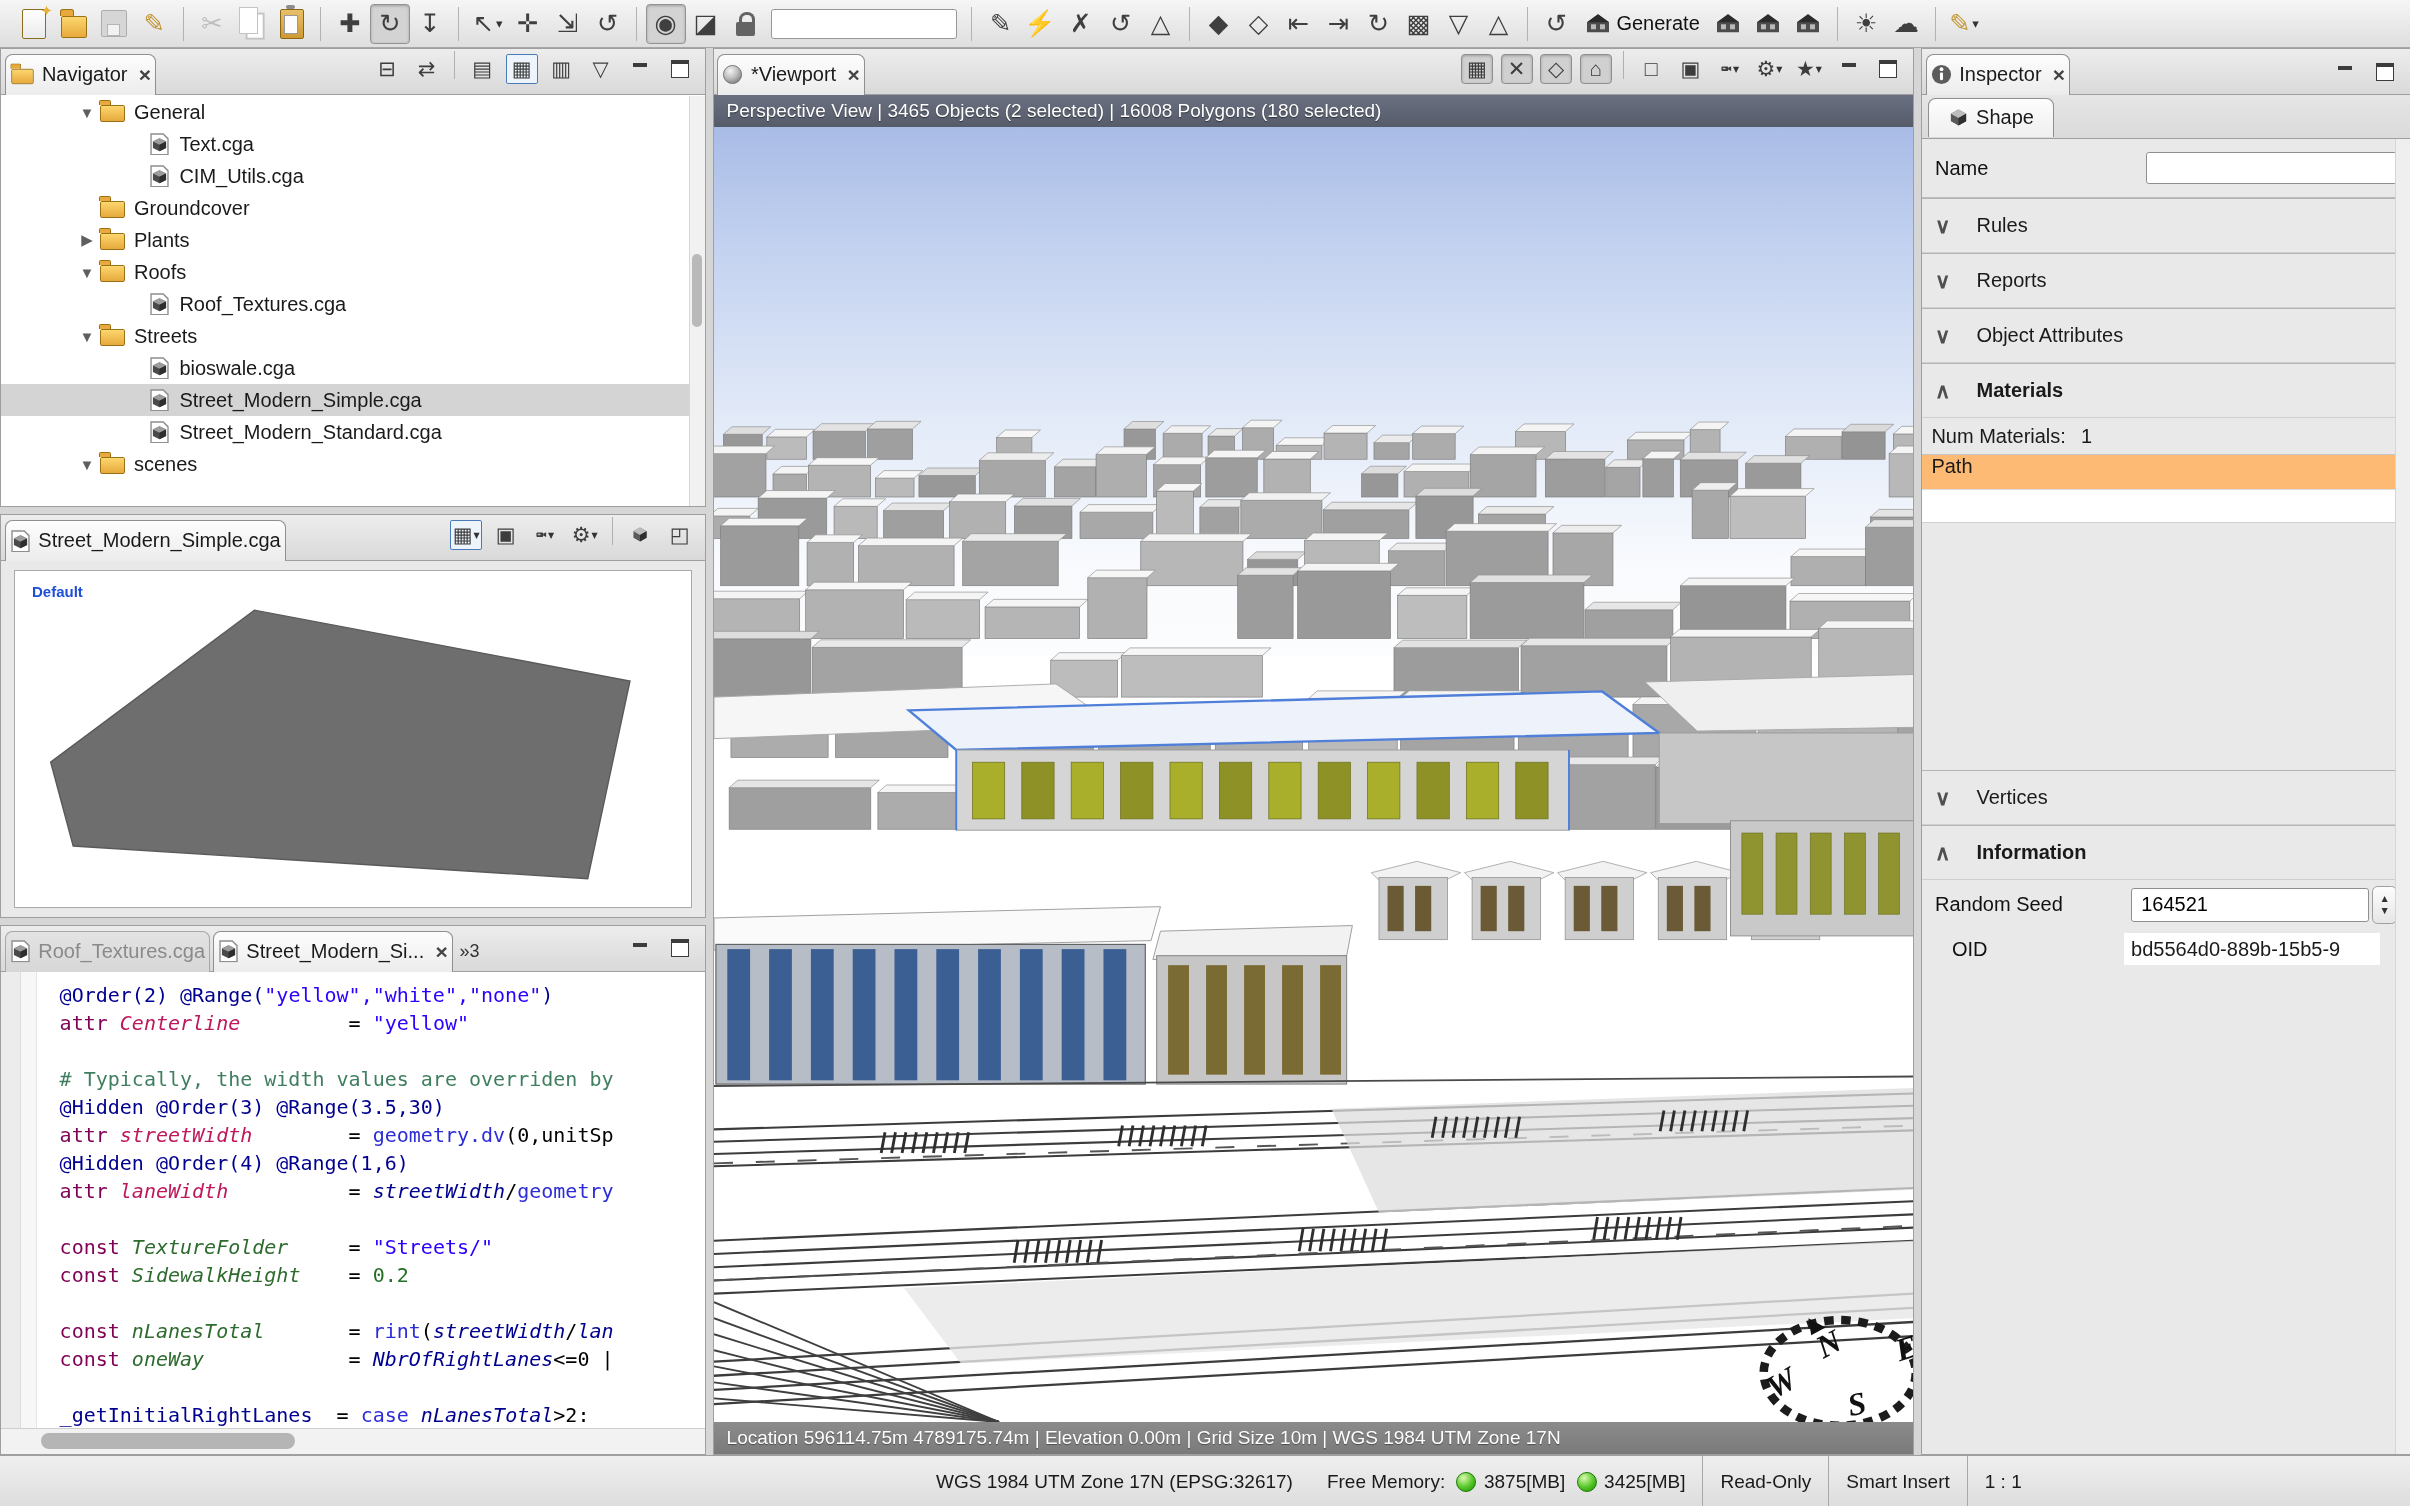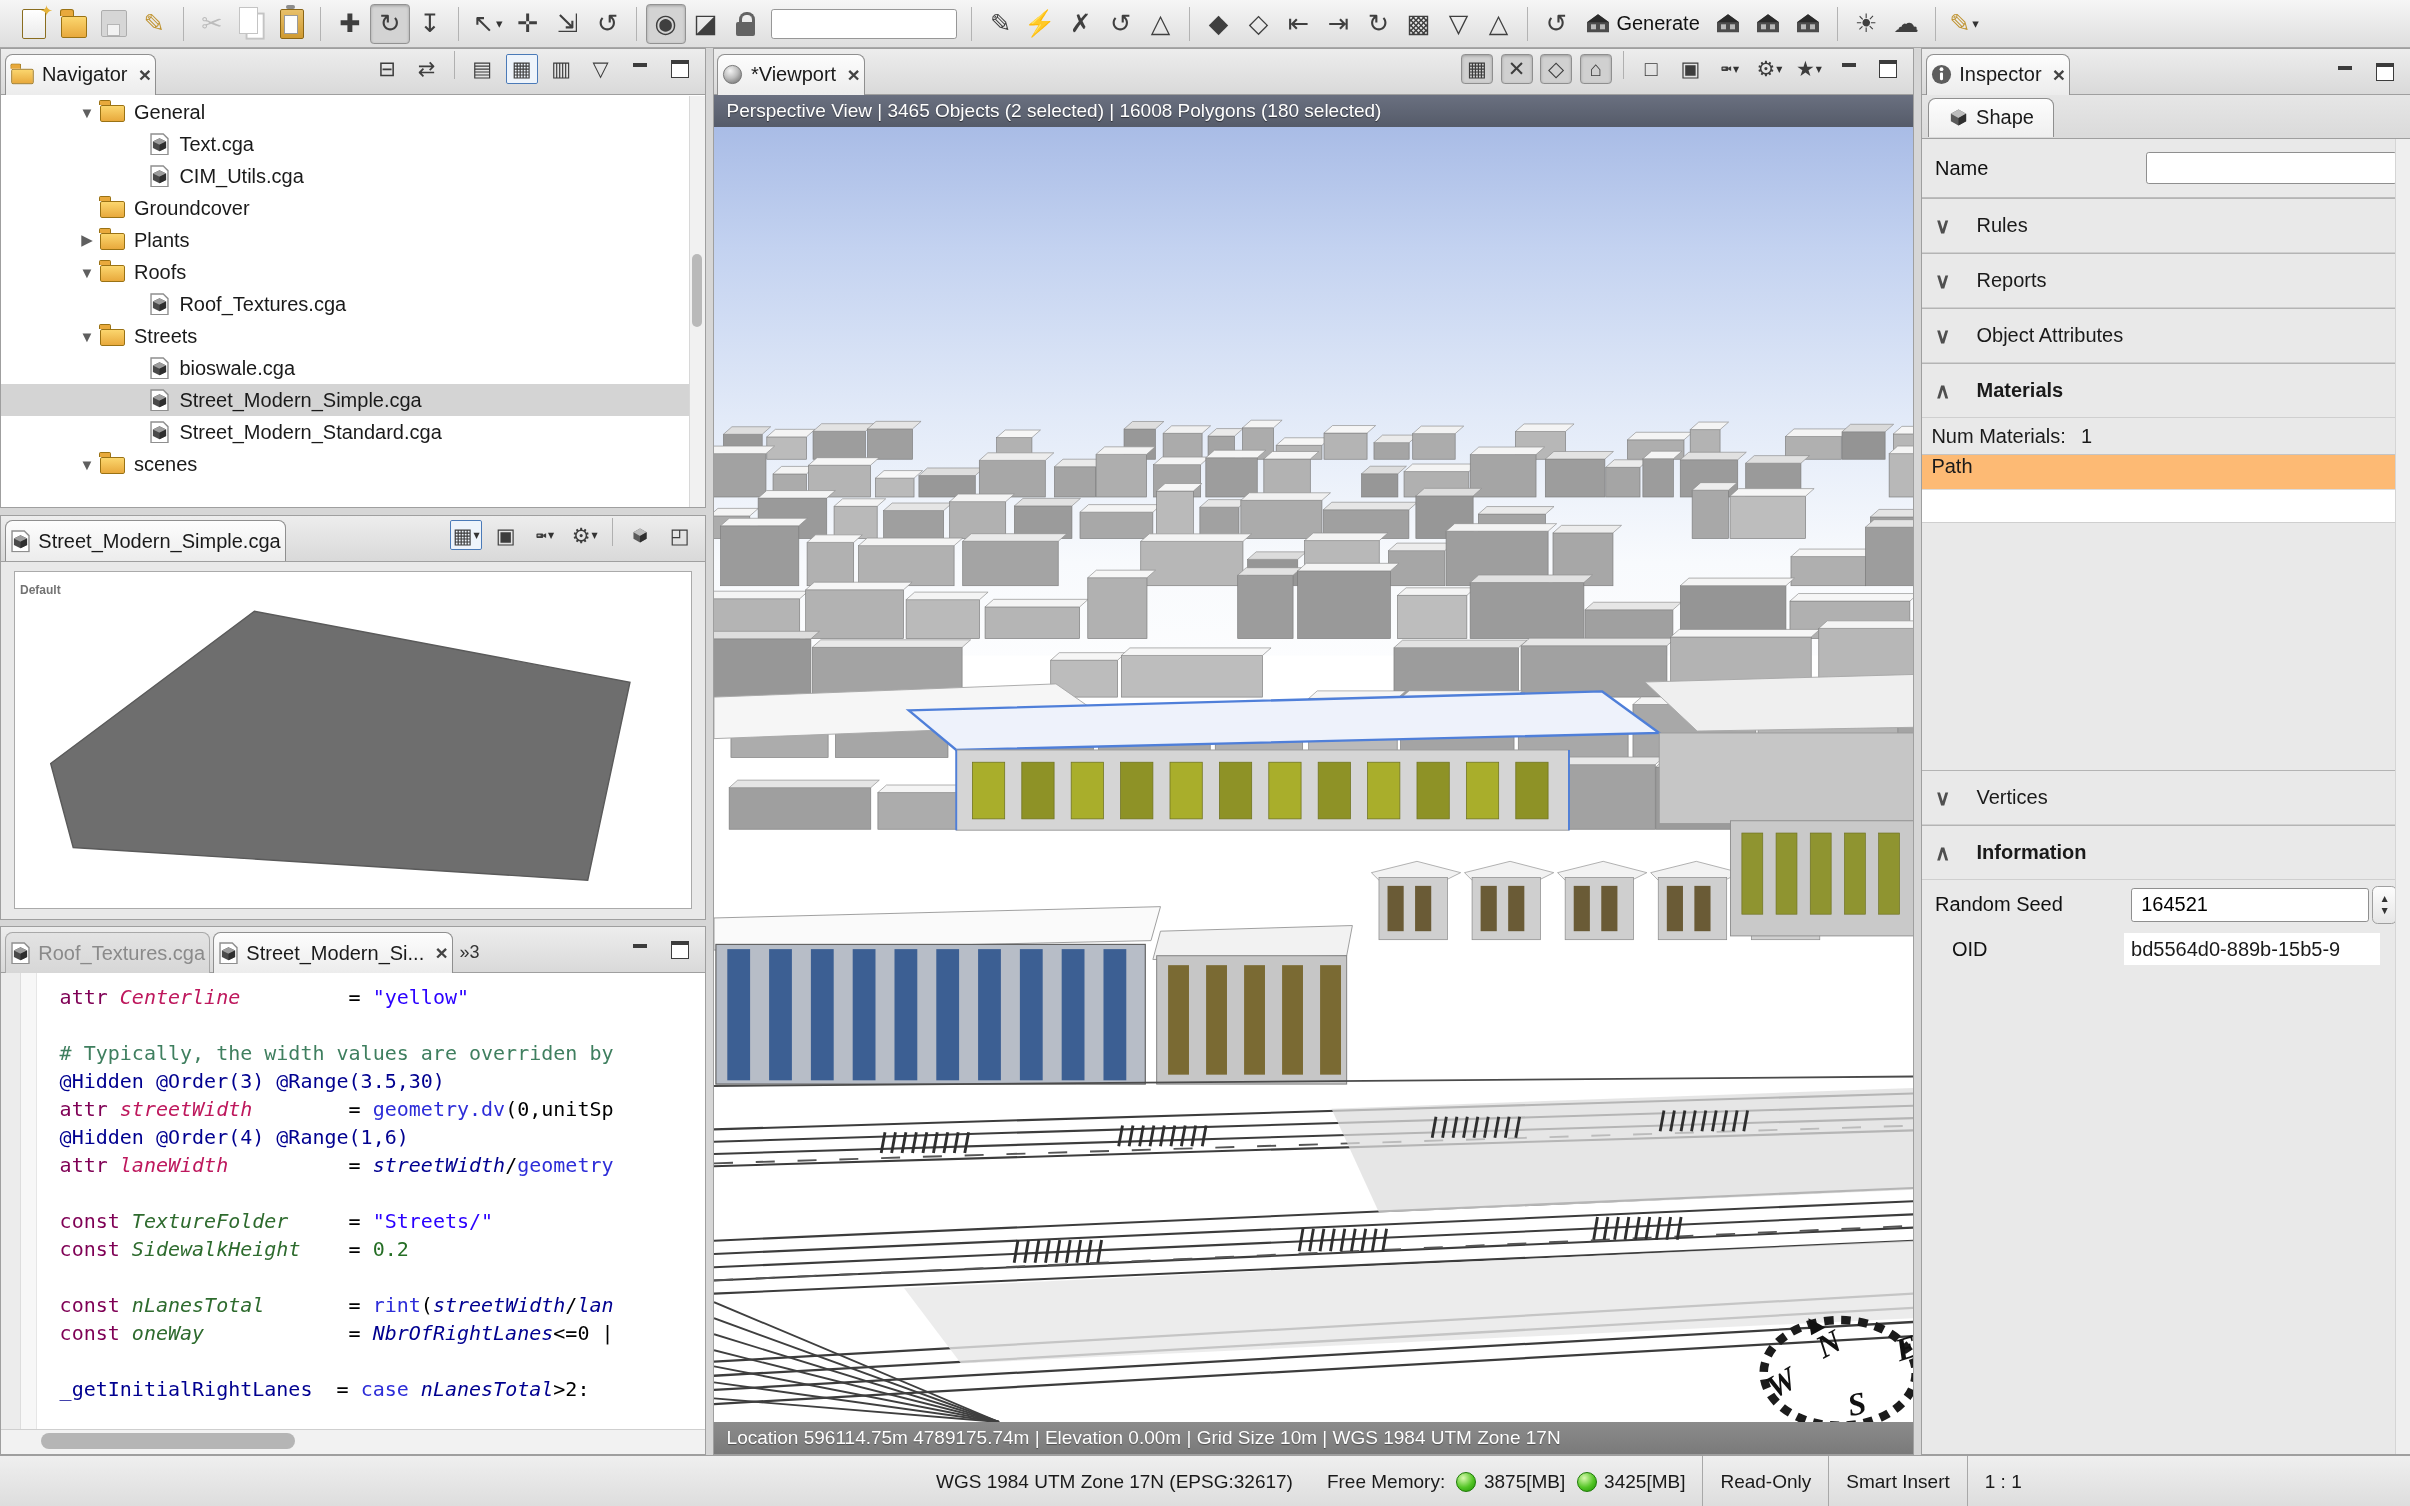--- a/index.html
+++ b/index.html
@@ -69,21 +69,21 @@
   .tree-exp{width:26px;text-align:center;color:#5f5f5f;font-size:15px;flex:0 0 auto;}
   .tree-ico{margin-right:9.4px;flex:0 0 auto;display:flex;align-items:center;}
   .tree-folder{width:22.6px;height:15px;background:linear-gradient(#fbd66e,#e8a93c);border:1.9px solid #9a7214;border-radius:1.9px;position:relative;margin-top:3.8px;}
   .tree-folder::before{content:"";position:absolute;top:-6.6px;left:-1.9px;width:9.4px;height:4.7px;background:#e8a93c;border:1.9px solid #9a7214;border-bottom:none;border-radius:1.9px 1.9px 0 0;}
   .vscroll{position:absolute;right:0;top:0;bottom:0;width:15px;background:#f1f1f1;border-left:0.9px solid #d8d8d8;}
   .vthumb{position:absolute;left:1.9px;width:10.4px;border-radius:5.6px;background:#b9b9b9;}
 
   
   #preview-body{flex:1 1 auto;background:#e9e9e9;padding:9.4px 13px;min-height:0;}
   #preview-canvas{width:100%;height:100%;background:#fff;border:0.9px solid #aaa;position:relative;box-sizing:border-box;}
-  #preview-canvas .cap{position:absolute;top:11.3px;left:5px;font-weight:bold;font-size:12px;color:#737373;}
+  #preview-canvas .cap{position:absolute;top:11.3px;left:17px;font-weight:bold;font-size:15px;color:#1d4ed8;}
 
   
   #editor-body{flex:1 1 auto;background:#fff;display:flex;min-height:0;position:relative;}
   #editor-gutter{width:19px;background:#ececec;border-right:0.9px solid #ddd;flex:0 0 auto;}
   #editor-gutter2{width:15px;background:#f7f7f7;border-right:0.9px solid #e6e6e6;flex:0 0 auto;}
   #code{flex:1 1 auto;overflow:hidden;padding:9.4px 0 0 22.6px;font-family:"DejaVu Sans Mono",monospace;font-size:20px;line-height:28px;}
   .cl{white-space:pre;height:28px;}
   .s-k{color:#7f0055;} .s-a{color:#000090;} .s-an{color:#be185d;font-style:italic;}
   .s-cn{color:#2e6b2e;font-style:italic;} .s-s{color:#2a00ff;} .s-c{color:#3f7f5f;}
   .s-f{color:#2d2dd8;} .s-ni{color:#000090;font-style:italic;} .s-g{color:#256e25;} .s-p{color:#000;}
@@ -563,20 +563,21 @@
               </button>
             <button class="mini-btn">
                 <span class="win-max"></span>
               </button>
           </div>
         </div>
         <div id="editor-body">
           <div id="editor-gutter"></div>
           <div id="editor-gutter2"></div>
           <div id="code">
+              <div class="cl"><span class="s-a">@Order(2) @Range(</span><span class="s-s">"yellow","white","none"</span><span class="s-a">)</span></div>
               <div class="cl"><span class="s-k">attr </span><span class="s-an">Centerline</span><span class="s-p">         = </span><span class="s-s">"yellow"</span></div>
               <div class="cl"></div>
               <div class="cl"><span class="s-c"># Typically, the width values are overriden by</span></div>
               <div class="cl"><span class="s-a">@Hidden @Order(3) @Range(3.5,30)</span></div>
               <div class="cl"><span class="s-k">attr </span><span class="s-an">streetWidth</span><span class="s-p">        = </span><span class="s-f">geometry.dv</span><span class="s-p">(0,unitSp</span></div>
               <div class="cl"><span class="s-a">@Hidden @Order(4) @Range(1,6)</span></div>
               <div class="cl"><span class="s-k">attr </span><span class="s-an">laneWidth</span><span class="s-p">          = </span><span class="s-ni">streetWidth</span><span class="s-p">/</span><span class="s-f">geometry</span></div>
               <div class="cl"></div>
               <div class="cl"><span class="s-k">const </span><span class="s-cn">TextureFolder</span><span class="s-p">     = </span><span class="s-s">"Streets/"</span></div>
               <div class="cl"><span class="s-k">const </span><span class="s-cn">SidewalkHeight</span><span class="s-p">    = </span><span class="s-g">0.2</span></div>

